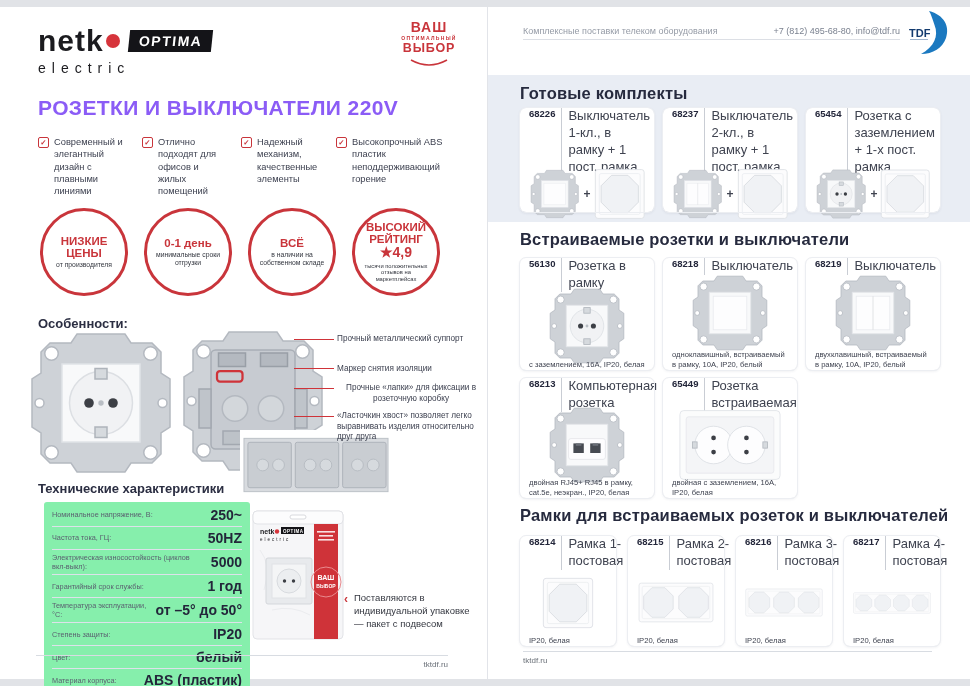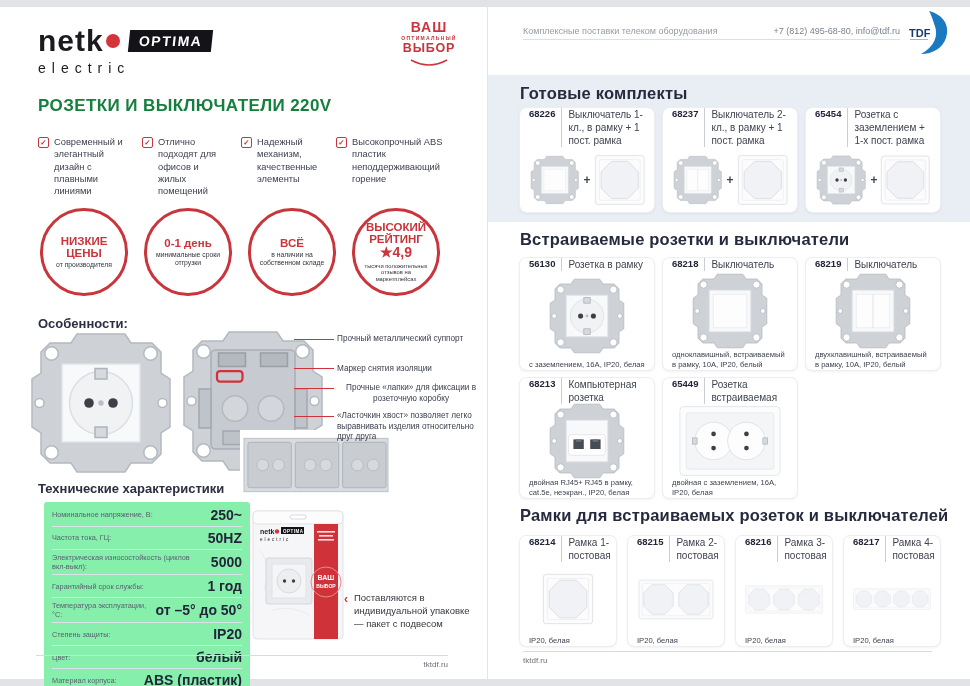--- a/index.html
+++ b/index.html
@@ -13,21 +13,21 @@
   .logo{position:absolute;left:38px;top:26px}
   .logo-row{display:flex;align-items:center}
   .logo-word{font-size:30px;font-weight:800;color:#1b1b1f;letter-spacing:1px;line-height:1}
   .logo-dot{width:14px;height:14px;border-radius:50%;background:#d6343b;display:inline-block;margin-left:2px}
   .optima-box{margin-left:9px;background:#141418;color:#fff;font-size:14px;font-weight:800;letter-spacing:1.5px;padding:3px 10px;transform:skewX(-6deg)}
   .logo-sub{font-size:14px;letter-spacing:6px;color:#1b1b1f;margin-top:4px}
   .choice-badge{position:absolute;left:396px;top:20px;width:66px;text-align:center;color:#c9353b;line-height:1}
   .cb1{font-size:14px;font-weight:800;letter-spacing:1px}
   .cb2{font-size:5px;font-weight:700;letter-spacing:1.3px;margin:2px 0 1px}
   .cb3{font-size:12.5px;font-weight:800;letter-spacing:.8px}
-  .page-title{position:absolute;left:38px;top:96px;font-size:17px;font-weight:800;color:#15803d;letter-spacing:.4px}
+  .page-title{position:absolute;left:38px;top:96px;font-size:21px;font-weight:800;color:#8b5cf6;letter-spacing:.4px}
 
   .features{position:absolute;left:38px;top:136px;display:grid;grid-template-columns:104px 99px 95px 126px}
   .feat{display:flex;gap:5px}
   .check{color:#c9353b;font-size:7.5px;border:1.4px solid #c9353b;width:9px;height:9px;line-height:9px;text-align:center;border-radius:2px;flex:none;margin-top:1px;font-weight:700}
   .ftext{font-size:9.3px;line-height:1.32;color:#3d4150;padding-right:12px}
 
   .circle{position:absolute;top:208px;width:88px;height:88px;border-radius:50%;border:3px solid #c9353b;background:#fff;display:flex;flex-direction:column;align-items:center;justify-content:center;text-align:center;padding:7px;box-sizing:border-box}
   .c-strong{color:#c9353b;font-weight:800;font-size:11.5px;line-height:1.05}
   .c-rating{color:#c9353b;font-weight:800;font-size:14px;line-height:1.1}
   .c-small{font-size:6.8px;color:#33363f;line-height:1.18;margin-top:2px}
@@ -64,21 +64,21 @@
   .band{position:absolute;left:488px;top:75px;width:482px;height:147px;background:#e9edf4}
   .rheading{position:absolute;font-size:16.5px;font-weight:700;color:#262a3e;letter-spacing:.2px}
   .rh1{left:520px;top:84px}
   .rh2{left:520px;top:230px}
   .rh3{left:520px;top:506px}
 
   .card{position:absolute;background:#fff;border-radius:6px;box-shadow:0 1px 3px rgba(50,60,90,.12);outline:1px solid #eceef2;padding:0 9px;box-sizing:border-box;display:flex;flex-direction:column}
   .card-head{display:flex;gap:6px;align-items:stretch}
   .code{font-size:9.5px;font-weight:800;color:#23263a;white-space:nowrap;line-height:1.2}
   .divider{width:1px;background:#c9cdd4;flex:none}
-  .pname{font-size:10px;color:#3f4350;line-height:1.3}
+  .pname{font-size:13px;color:#3f4350;line-height:1.3}
   .pic{flex:1;display:flex;align-items:center;justify-content:center;gap:3px;min-height:0}
   .plus{font-size:12px;color:#3f4350;font-weight:700}
   .pdesc{font-size:7.6px;color:#3f4350;line-height:1.3;margin-top:auto}
 </style>
 </head>
 <body>
 
 <div class="page">
   <div class="edge top"></div>
   <div class="edge bottom"></div>

